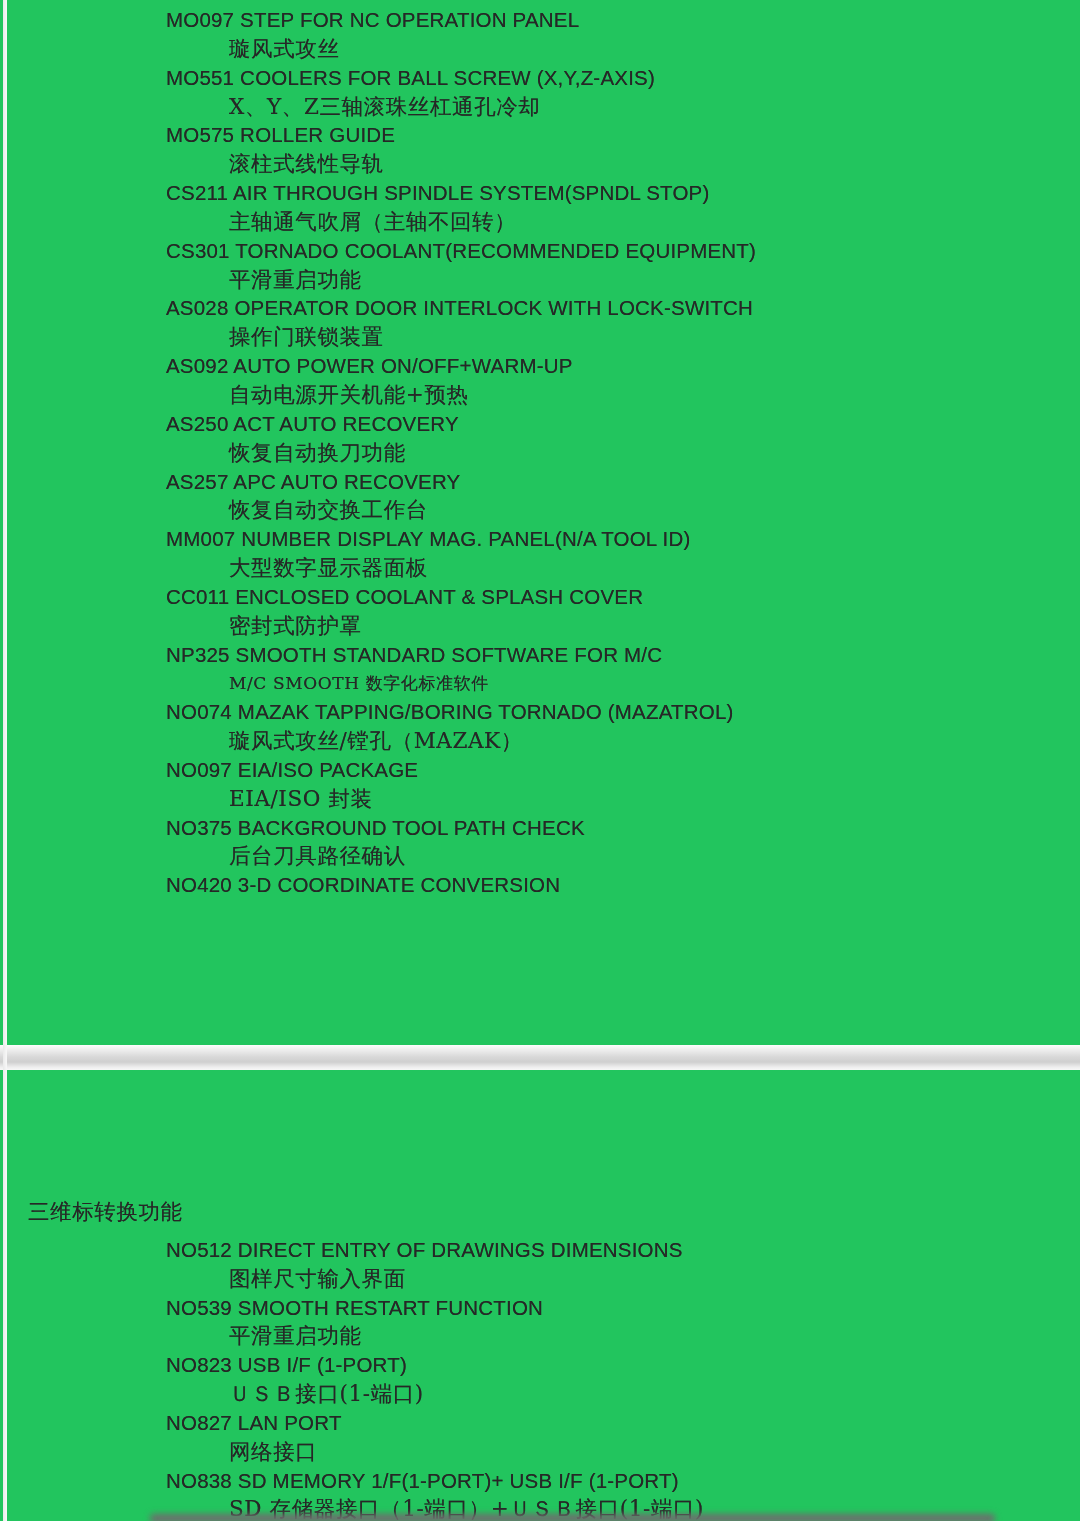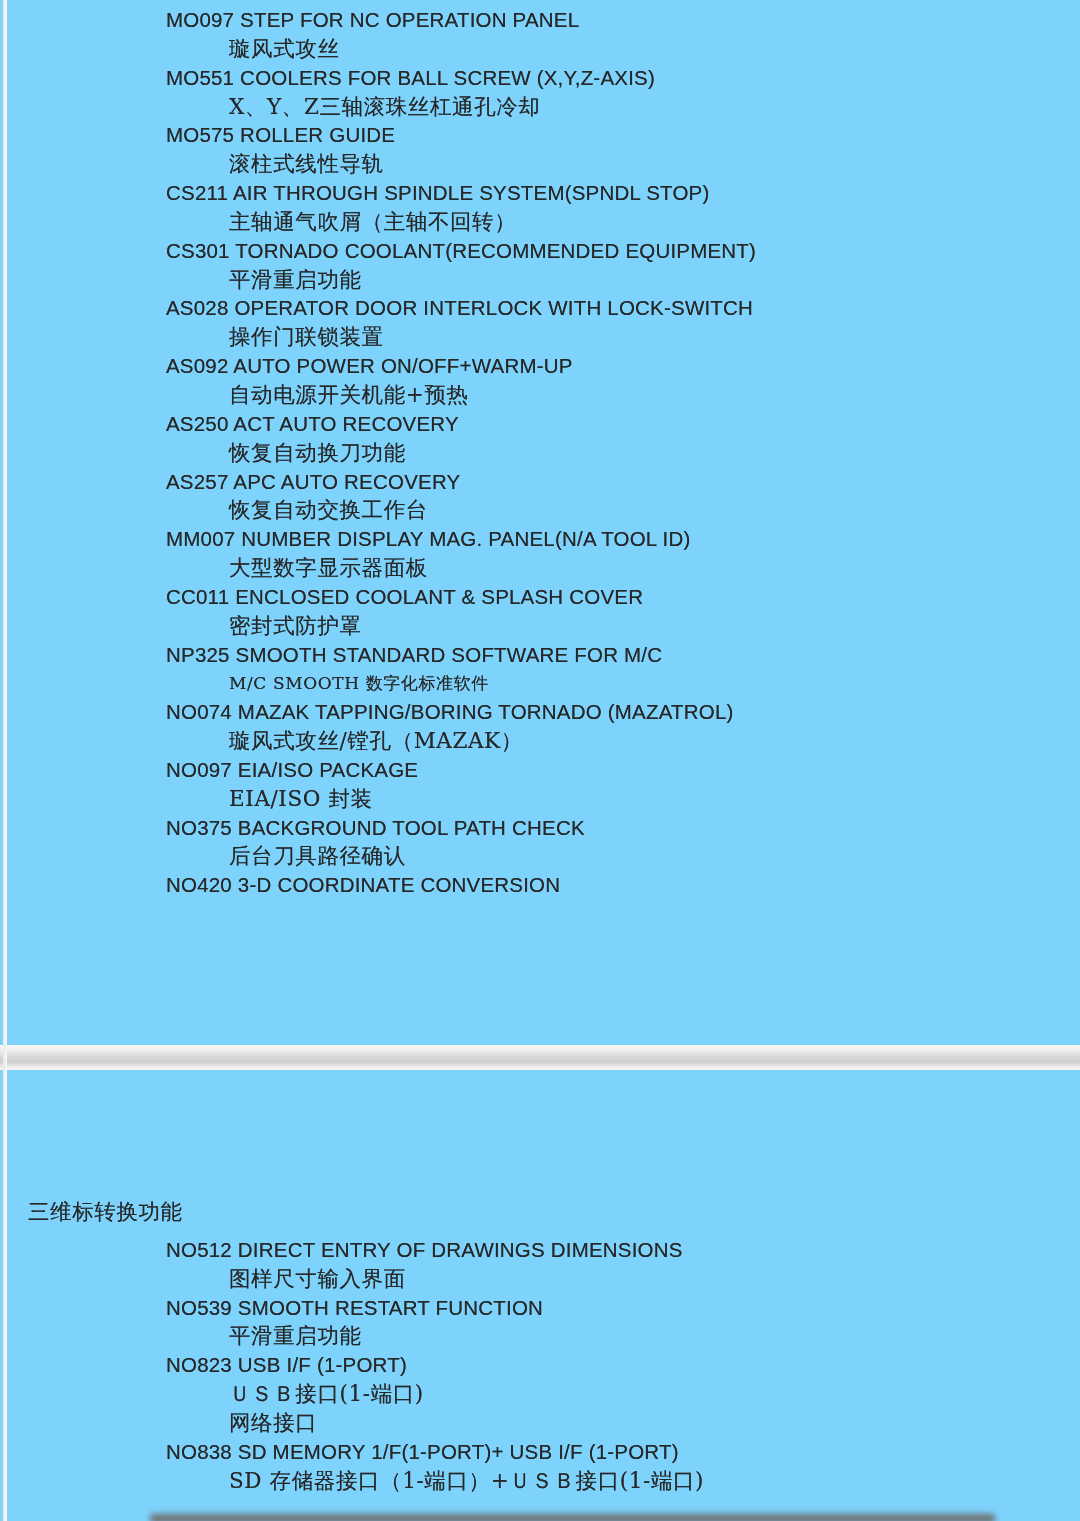--- a/index.html
+++ b/index.html
@@ -11,21 +11,21 @@
     width: 1080px;
     height: 1521px;
     overflow: hidden;
     background: #fafafa;
     font-family: "Liberation Sans", sans-serif;
   }
   .page {
     position: absolute;
     left: 0;
     width: 1080px;
-    background: #7dd3fc;
+    background: #22c55e;
   }
   .page-1 { top: 0; height: 1045px; }
   .page-2 { top: 1070px; height: 451px; }
   .page-break {
     position: absolute;
     left: 0;
     top: 1045px;
     width: 1080px;
     height: 25px;
     background: linear-gradient(
@@ -134,20 +134,21 @@
 
 <div class="page page-2">
   <div class="lines lines-p2">
       <div class="line zh">三维标转换功能</div>
       <div class="line en">NO512 DIRECT ENTRY OF DRAWINGS DIMENSIONS</div>
       <div class="line zh">图样尺寸输入界面</div>
       <div class="line en">NO539 SMOOTH RESTART FUNCTION</div>
       <div class="line zh">平滑重启功能</div>
       <div class="line en">NO823 USB I/F (1-PORT)</div>
       <div class="line zh">ＵＳＢ接口(1-端口)</div>
+      <div class="line en">NO827 LAN PORT</div>
       <div class="line zh">网络接口</div>
       <div class="line en">NO838 SD MEMORY 1/F(1-PORT)+ USB I/F (1-PORT)</div>
       <div class="line zh">SD 存储器接口（1-端口）+ＵＳＢ接口(1-端口)</div>
     </div>
 </div>
 
 <div class="edge-line"></div>
 
 <div class="bottom-cutoff"></div>
 

